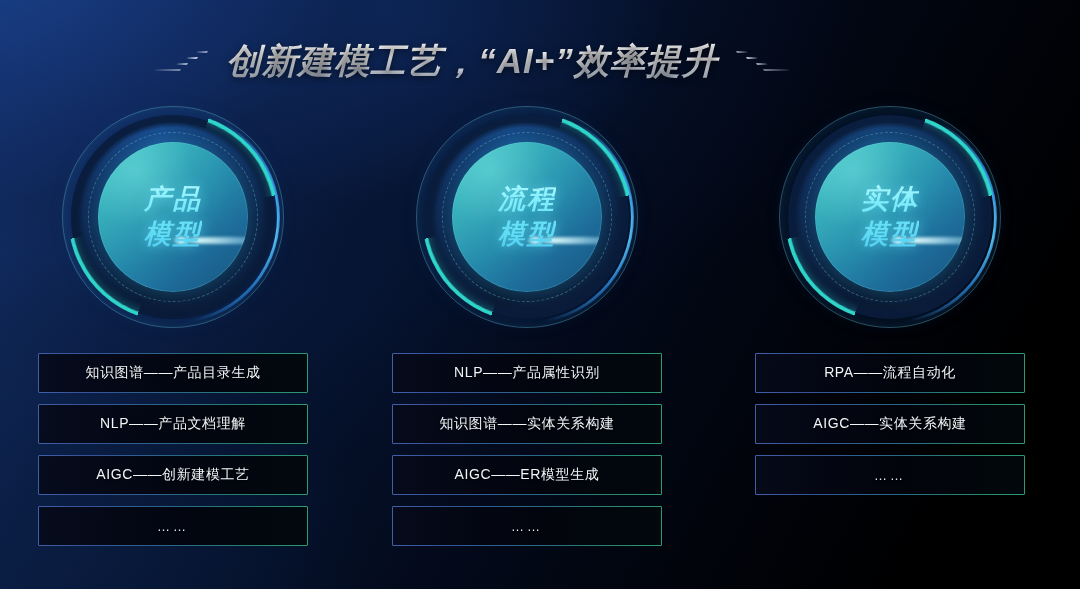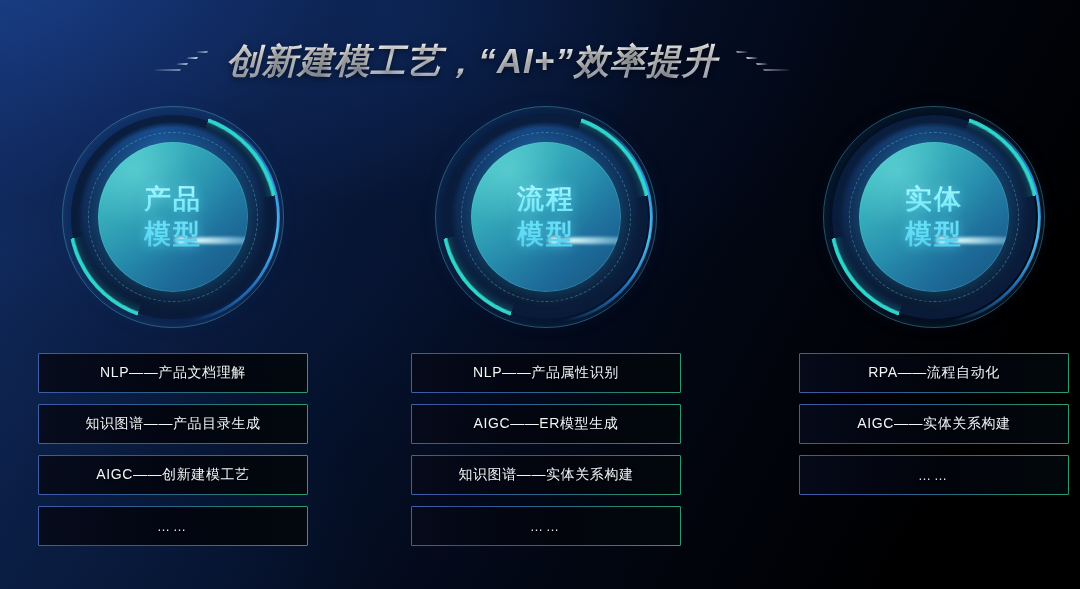--- a/index.html
+++ b/index.html
@@ -42,22 +42,22 @@
   .deco.left i:nth-child(4){left:42px;width:11px;bottom:22px;opacity:.7;}
   .deco.right{transform:scaleX(-1);}
   .deco.right i:nth-child(1){left:0px;width:26px;opacity:.55;}
   .deco.right i:nth-child(2){left:22px;width:11px;bottom:10px;opacity:.8;}
   .deco.right i:nth-child(3){left:32px;width:11px;bottom:16px;opacity:.95;}
   .deco.right i:nth-child(4){left:42px;width:11px;bottom:22px;opacity:.7;}
 
   
   .col{position:absolute;top:104px;width:270px;}
   .col-1{left:38px;}
-  .col-2{left:411px;}
-  .col-3{left:799px;}
+  .col-2{left:392px;}
+  .col-3{left:755px;}
 
   
   .circle-wrap{position:relative;width:270px;height:240px;}
   .circle{position:absolute;left:50%;top:2px;width:222px;height:222px;margin-left:-111px;}
 
   .ring-outer{
     position:absolute;inset:0;border-radius:50%;
     border:1px solid rgba(92,176,200,0.45);
     box-shadow:0 0 14px rgba(40,120,180,0.30) inset;
   }
@@ -118,21 +118,21 @@
     filter:blur(1.2px);
   }
   .disc-label{
     position:relative;z-index:3;text-align:center;
     font-size:27px;font-weight:bold;line-height:1.28;letter-spacing:2px;
     color:#8ef4ff;
     background:linear-gradient(180deg,#b9fbff 0%,#6fe6f7 45%,#49c7ee 100%);
     -webkit-background-clip:text;background-clip:text;color:transparent;
     text-shadow:0 0 12px rgba(110,235,255,0.55);
   }
-  .disc-label span{display:block;}
+  .disc-label span{display:block;font-style:italic;}
 
   
   .items{position:absolute;top:249px;width:270px;}
   .item{
     position:relative;height:40px;margin-bottom:11px;
     display:flex;align-items:center;justify-content:center;
     background:linear-gradient(90deg, rgba(6,10,26,0.92) 0%, rgba(2,4,12,0.92) 55%, rgba(2,8,12,0.92) 100%);
   }
   .item::before{
     content:"";position:absolute;inset:0;padding:1px;border-radius:1px;
@@ -183,24 +183,24 @@
           <div class="flare-dot"></div>
           <div class="disc-label">
             <span>产品</span>
             <span>模型</span>
           </div>
         </div>
       </div>
     </div>
     <div class="items">
       <div class="item">
+          <span class="item-label">知识图谱——产品目录生成</span>
+        </div>
+      <div class="item">
           <span class="item-label">NLP——产品文档理解</span>
-        </div>
-      <div class="item">
-          <span class="item-label">知识图谱——产品目录生成</span>
         </div>
       <div class="item">
           <span class="item-label">AIGC——创新建模工艺</span>
         </div>
       <div class="item dots">
           <span class="item-label">……</span>
         </div>
     </div>
   </div>
 
@@ -221,24 +221,24 @@
             <span>模型</span>
           </div>
         </div>
       </div>
     </div>
     <div class="items">
       <div class="item">
           <span class="item-label">NLP——产品属性识别</span>
         </div>
       <div class="item">
+          <span class="item-label">知识图谱——实体关系构建</span>
+        </div>
+      <div class="item">
           <span class="item-label">AIGC——ER模型生成</span>
-        </div>
-      <div class="item">
-          <span class="item-label">知识图谱——实体关系构建</span>
         </div>
       <div class="item dots">
           <span class="item-label">……</span>
         </div>
     </div>
   </div>
 
   <div class="col col-3">
     <div class="circle-wrap">
       <div class="circle">

